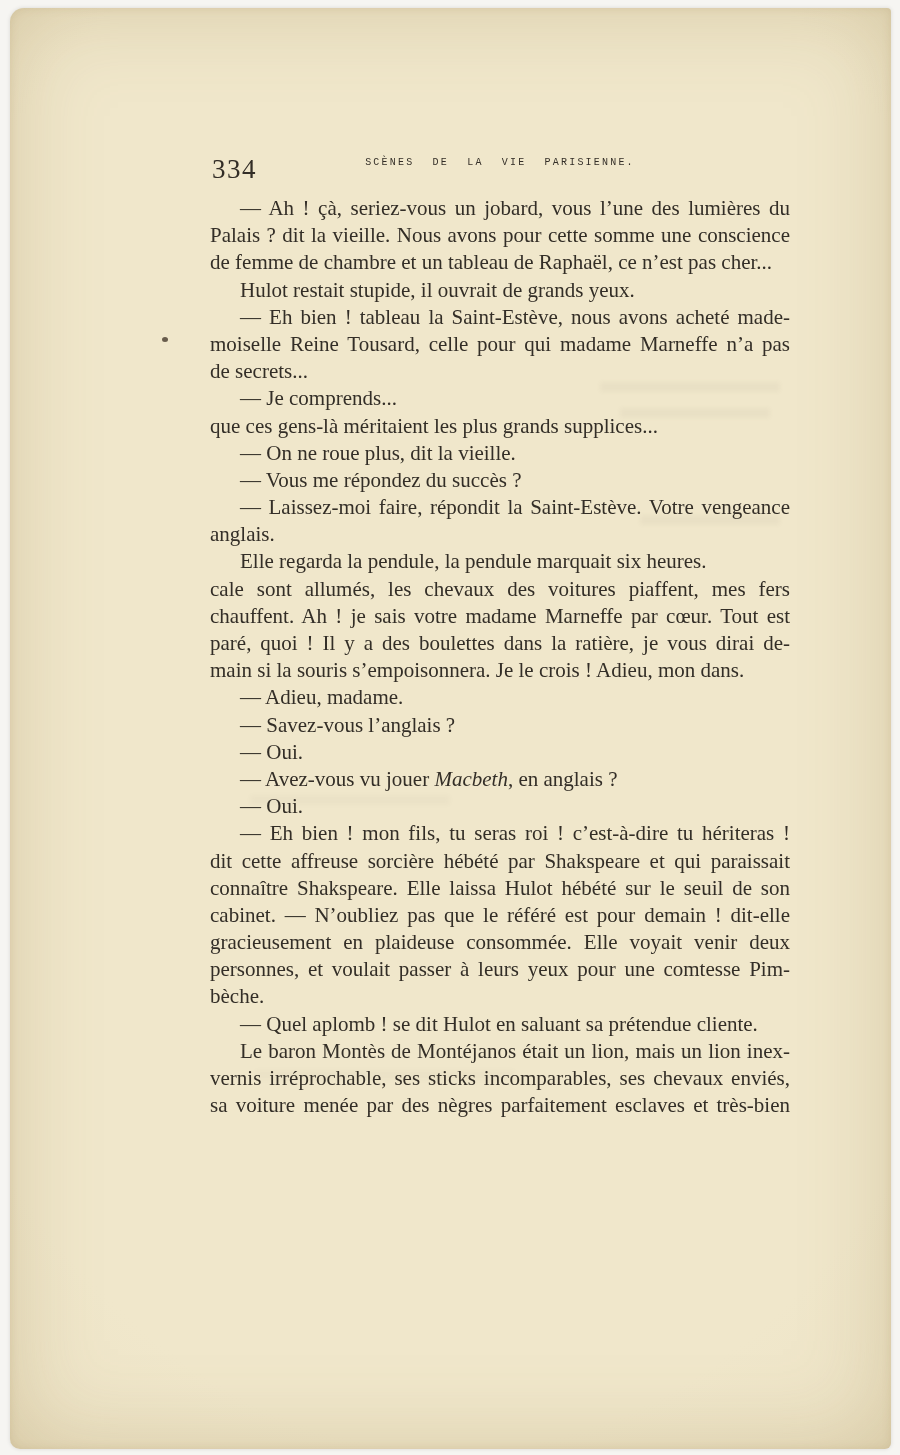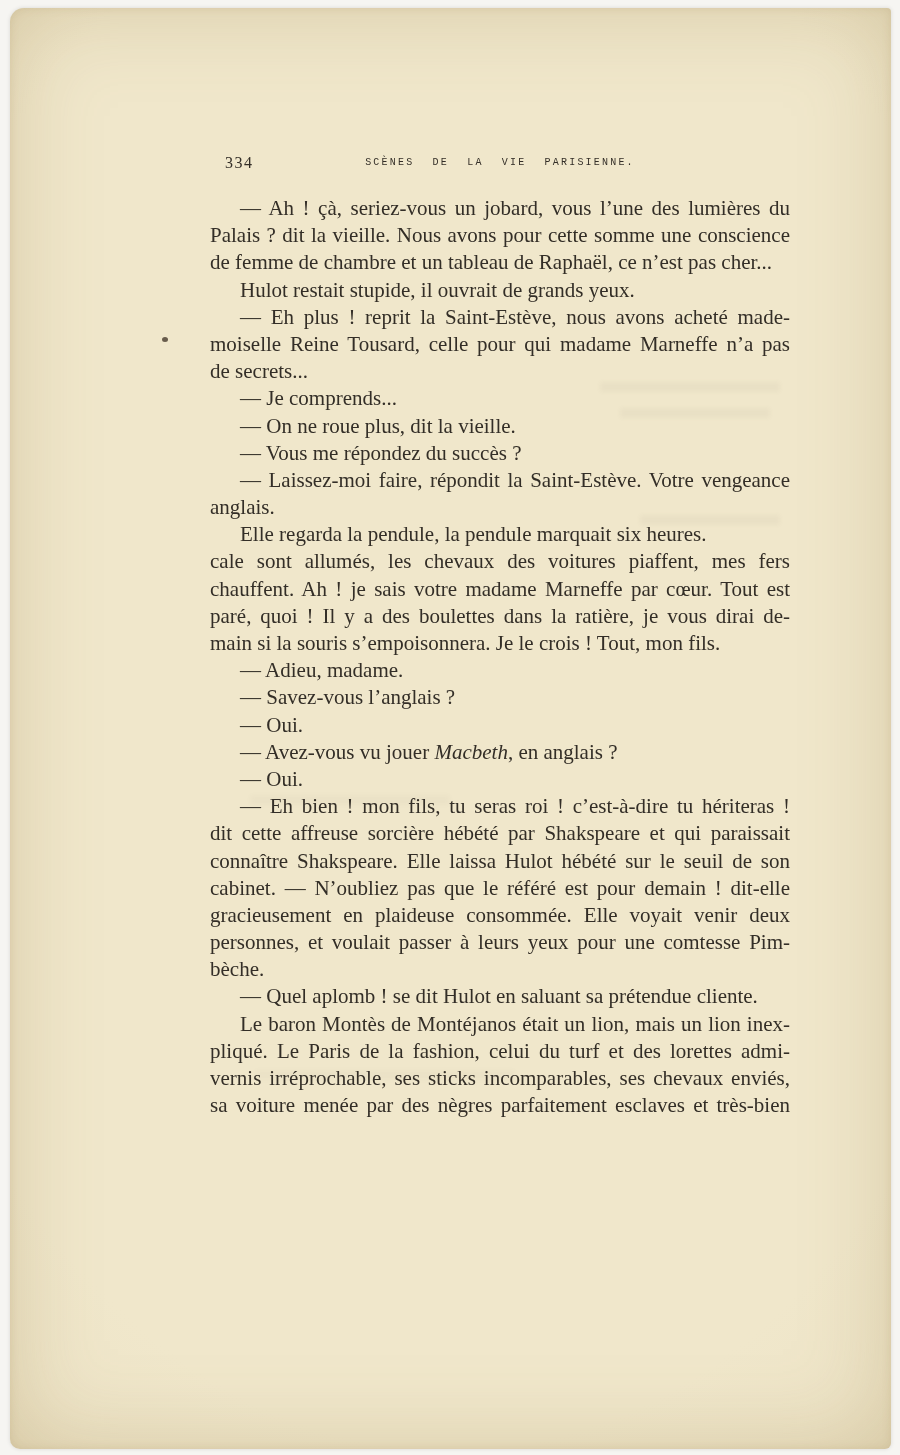--- a/index.html
+++ b/index.html
@@ -39,23 +39,23 @@
     width: 580px;
     color: #332e27;
   }
   .header {
     position: relative;
     height: 26px;
     margin-bottom: 15px;
   }
   .page-number {
     position: absolute;
-    left: 15px;
+    left: 2px;
     top: 0;
-    font-size: 16px;
+    font-size: 27px;
     letter-spacing: 1.5px;
   }
   .running-title {
     position: absolute;
     left: 0;
     right: 0;
     top: 3px;
     text-align: center;
     font-size: 10px;
     letter-spacing: 2.2px;
@@ -123,45 +123,45 @@
   <div class="content">
     <div class="header">
       <span class="page-number">334</span>
       <span class="running-title">SCÈNES DE LA VIE PARISIENNE.</span>
     </div>
     <div class="text-block">
         <div class="line indent">— Ah ! çà, seriez-vous un jobard, vous l’une des lumières du</div>
         <div class="line">Palais ? dit la vieille. Nous avons pour cette somme une conscience</div>
         <div class="line end">de femme de chambre et un tableau de Raphaël, ce n’est pas cher...</div>
         <div class="line indent end">Hulot restait stupide, il ouvrait de grands yeux.</div>
-        <div class="line indent">— Eh plus ! reprit la Saint-Estève, nous avons acheté made-</div>
+        <div class="line indent">— Eh bien ! tableau la Saint-Estève, nous avons acheté made-</div>
         <div class="line">moiselle Reine Tousard, celle pour qui madame Marneffe n’a pas</div>
         <div class="line end">de secrets...</div>
         <div class="line indent end">— Je comprends...</div>
+        <div class="line end">que ces gens-là méritaient les plus grands supplices...</div>
         <div class="line indent end">— On ne roue plus, dit la vieille.</div>
         <div class="line indent end">— Vous me répondez du succès ?</div>
         <div class="line indent">— Laissez-moi faire, répondit la Saint-Estève. Votre vengeance</div>
         <div class="line end">anglais.</div>
         <div class="line indent end">Elle regarda la pendule, la pendule marquait six heures.</div>
         <div class="line">cale sont allumés, les chevaux des voitures piaffent, mes fers</div>
         <div class="line">chauffent. Ah ! je sais votre madame Marneffe par cœur. Tout est</div>
         <div class="line">paré, quoi ! Il y a des boulettes dans la ratière, je vous dirai de-</div>
-        <div class="line end">main si la souris s’empoisonnera. Je le crois ! Tout, mon fils.</div>
+        <div class="line end">main si la souris s’empoisonnera. Je le crois ! Adieu, mon dans.</div>
         <div class="line indent end">— Adieu, madame.</div>
         <div class="line indent end">— Savez-vous l’anglais ?</div>
         <div class="line indent end">— Oui.</div>
         <div class="line indent end"><span>— Avez-vous vu jouer </span><em>Macbeth</em><span>, en anglais ?</span></div>
         <div class="line indent end">— Oui.</div>
         <div class="line indent">— Eh bien ! mon fils, tu seras roi ! c’est-à-dire tu hériteras !</div>
         <div class="line">dit cette affreuse sorcière hébété par Shakspeare et qui paraissait</div>
         <div class="line">connaître Shakspeare. Elle laissa Hulot hébété sur le seuil de son</div>
         <div class="line">cabinet. — N’oubliez pas que le référé est pour demain ! dit-elle</div>
         <div class="line">gracieusement en plaideuse consommée. Elle voyait venir deux</div>
         <div class="line">personnes, et voulait passer à leurs yeux pour une comtesse Pim-</div>
         <div class="line end">bèche.</div>
         <div class="line indent end">— Quel aplomb ! se dit Hulot en saluant sa prétendue cliente.</div>
         <div class="line indent">Le baron Montès de Montéjanos était un lion, mais un lion inex-</div>
-        <div class="line">pliqué. Le Paris de la fashion, celui du turf et des lorettes admi-</div>
         <div class="line">vernis irréprochable, ses sticks incomparables, ses chevaux enviés,</div>
         <div class="line">sa voiture menée par des nègres parfaitement esclaves et très-bien</div>
       </div>
   </div>
 </div>
 
 </body></html>

